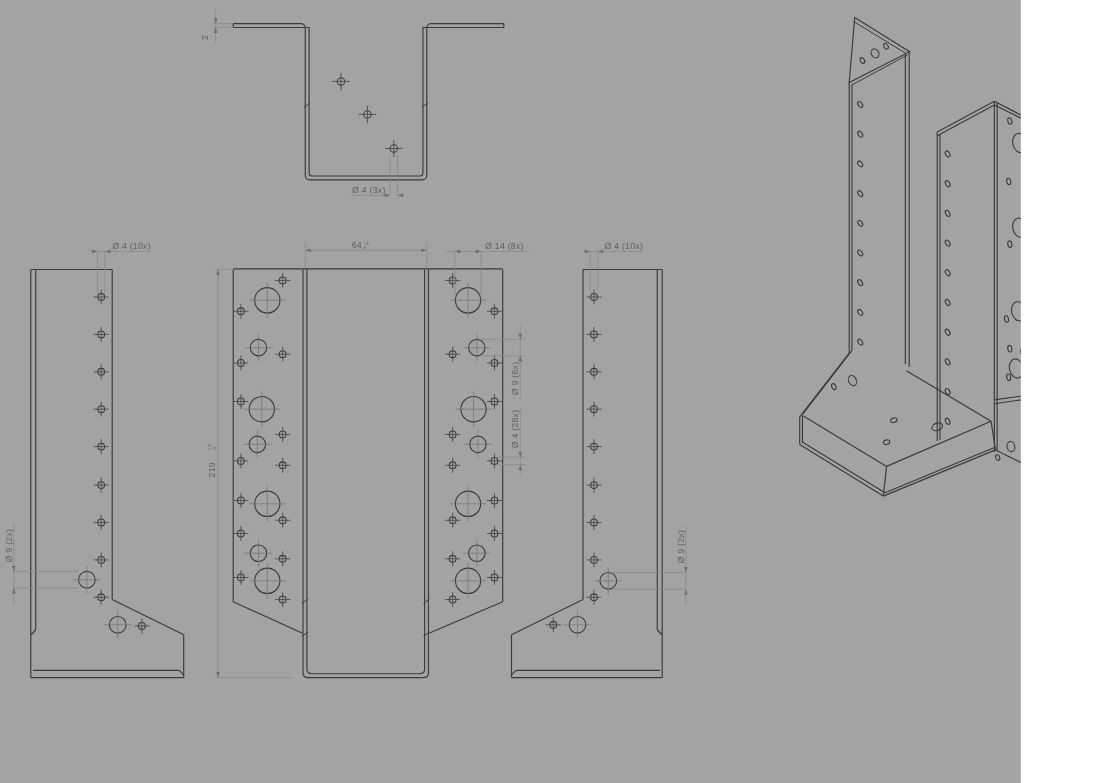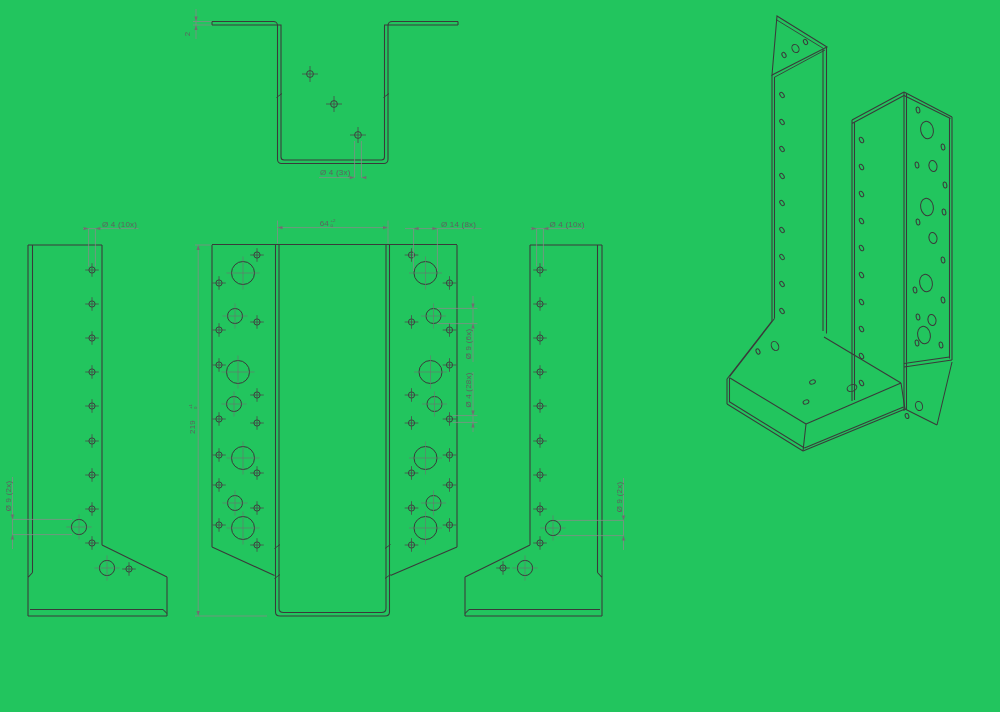--- a/index.html
+++ b/index.html
@@ -1,16 +1,16 @@
 <!DOCTYPE html>
 <html><head>
 <meta charset="utf-8">
 <style>
   html,body{margin:0;padding:0;background:#ffffff;}
-  .canvas{position:relative;width:1000px;height:712px;background:#22c55e;overflow:hidden;
+  .canvas{position:relative;width:928px;height:712px;background:#a3a3a3;overflow:hidden;
           font-family:"Liberation Sans", sans-serif;}
   svg{display:block;}
   text{font-family:"Liberation Sans", sans-serif;font-size:8px;fill:#5f5f5f;letter-spacing:.2px;}
   text.tol{font-size:4.4px;letter-spacing:0;}
 </style>
 </head>
 <body>
 
 <div class="canvas">
 <svg width="1000" height="712" viewBox="0 0 1000 712">

